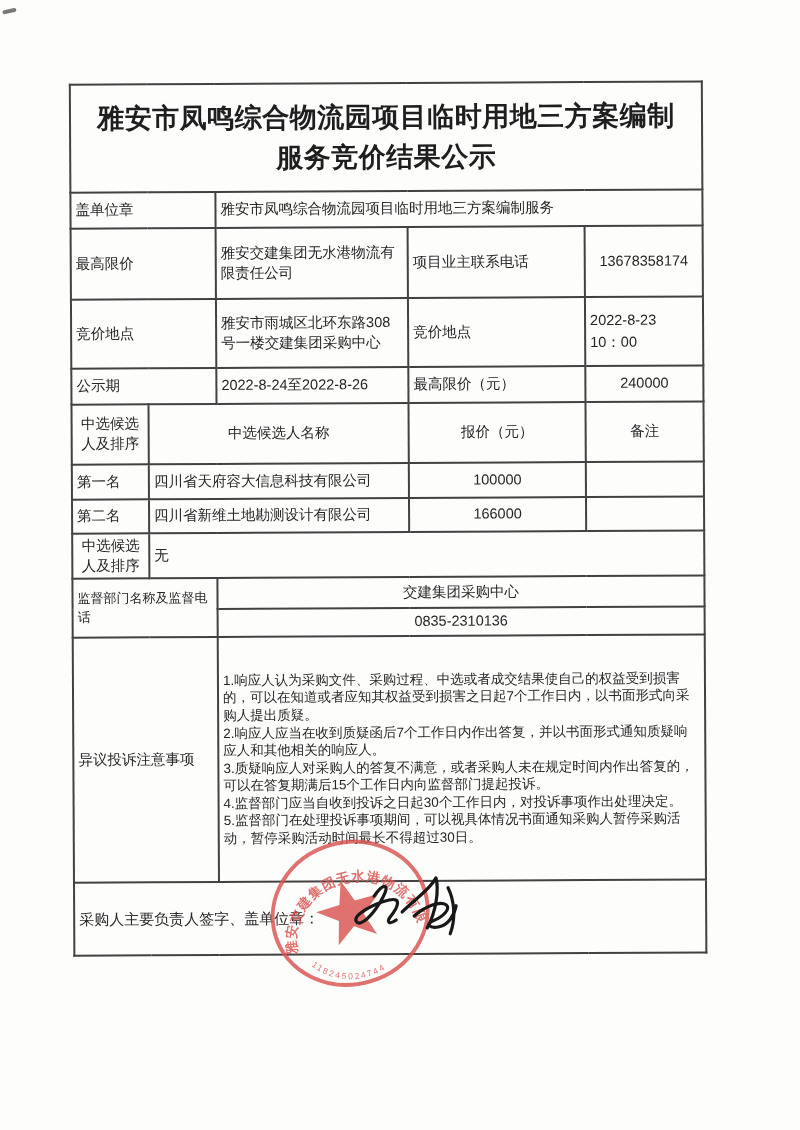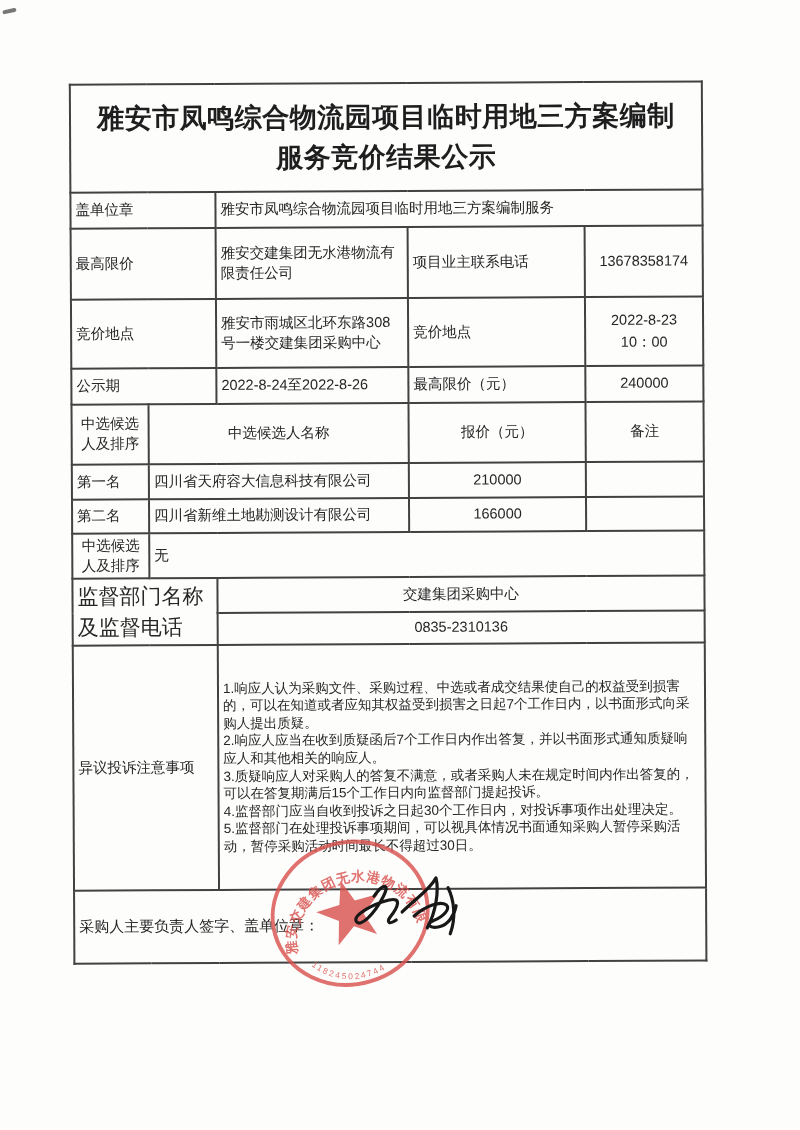--- a/index.html
+++ b/index.html
@@ -20,24 +20,24 @@
     border:2px solid #424242;
     padding:2px 4px;vertical-align:middle;
     overflow:hidden;
   }
   .title-cell{padding:6px 10px;}
   .title{
     font-size:27px;font-weight:bold;text-align:center;
     line-height:1.5;letter-spacing:.5px;max-width:604px;margin:0 auto;color:#1e1e1e;
   }
   td.lbl{padding-left:7px;text-align:left;}
-  td.lbl-sm{padding-left:6px;font-size:21px;line-height:1.45;}
+  td.lbl-sm{padding-left:6px;font-size:13px;line-height:1.45;}
   td.val{padding:2px 2px 2px 7px;text-align:left;}
   td.ctr{text-align:center;}
-  td.prewrap{white-space:pre-line;text-align:center;line-height:1.5;}
+  td.prewrap{white-space:pre-line;text-align:left;line-height:1.5;}
   td.notice-cell{padding:6px 8px;font-size:13.5px;line-height:1.3;}
   .notice-line{margin:0;}
   td.footer-cell{padding-left:8px;text-align:left;font-size:15px;}
   .stamp{position:absolute;left:260px;top:833px;width:176px;height:162px;opacity:.82;}
   .sig{position:absolute;left:342px;top:866px;width:140px;height:90px;}
 </style>
 </head>
 <body>
 
 <div class="scan">
@@ -88,21 +88,21 @@
       <tr style="height:60px">
         <td class="ctr">中选候选人及排序</td>
         <td colspan="2" class="ctr">中选候选人名称</td>
         <td class="ctr">报价（元）</td>
         <td class="ctr">备注</td>
       </tr>
 
       <tr style="height:35px">
         <td class="lbl">第一名</td>
         <td colspan="2" class="val">四川省天府容大信息科技有限公司</td>
-        <td class="ctr">210000</td>
+        <td class="ctr">100000</td>
         <td class="ctr"></td>
       </tr>
 
       <tr style="height:34px">
         <td class="lbl">第二名</td>
         <td colspan="2" class="val">四川省新维土地勘测设计有限公司</td>
         <td class="ctr">166000</td>
         <td class="ctr"></td>
       </tr>
 

